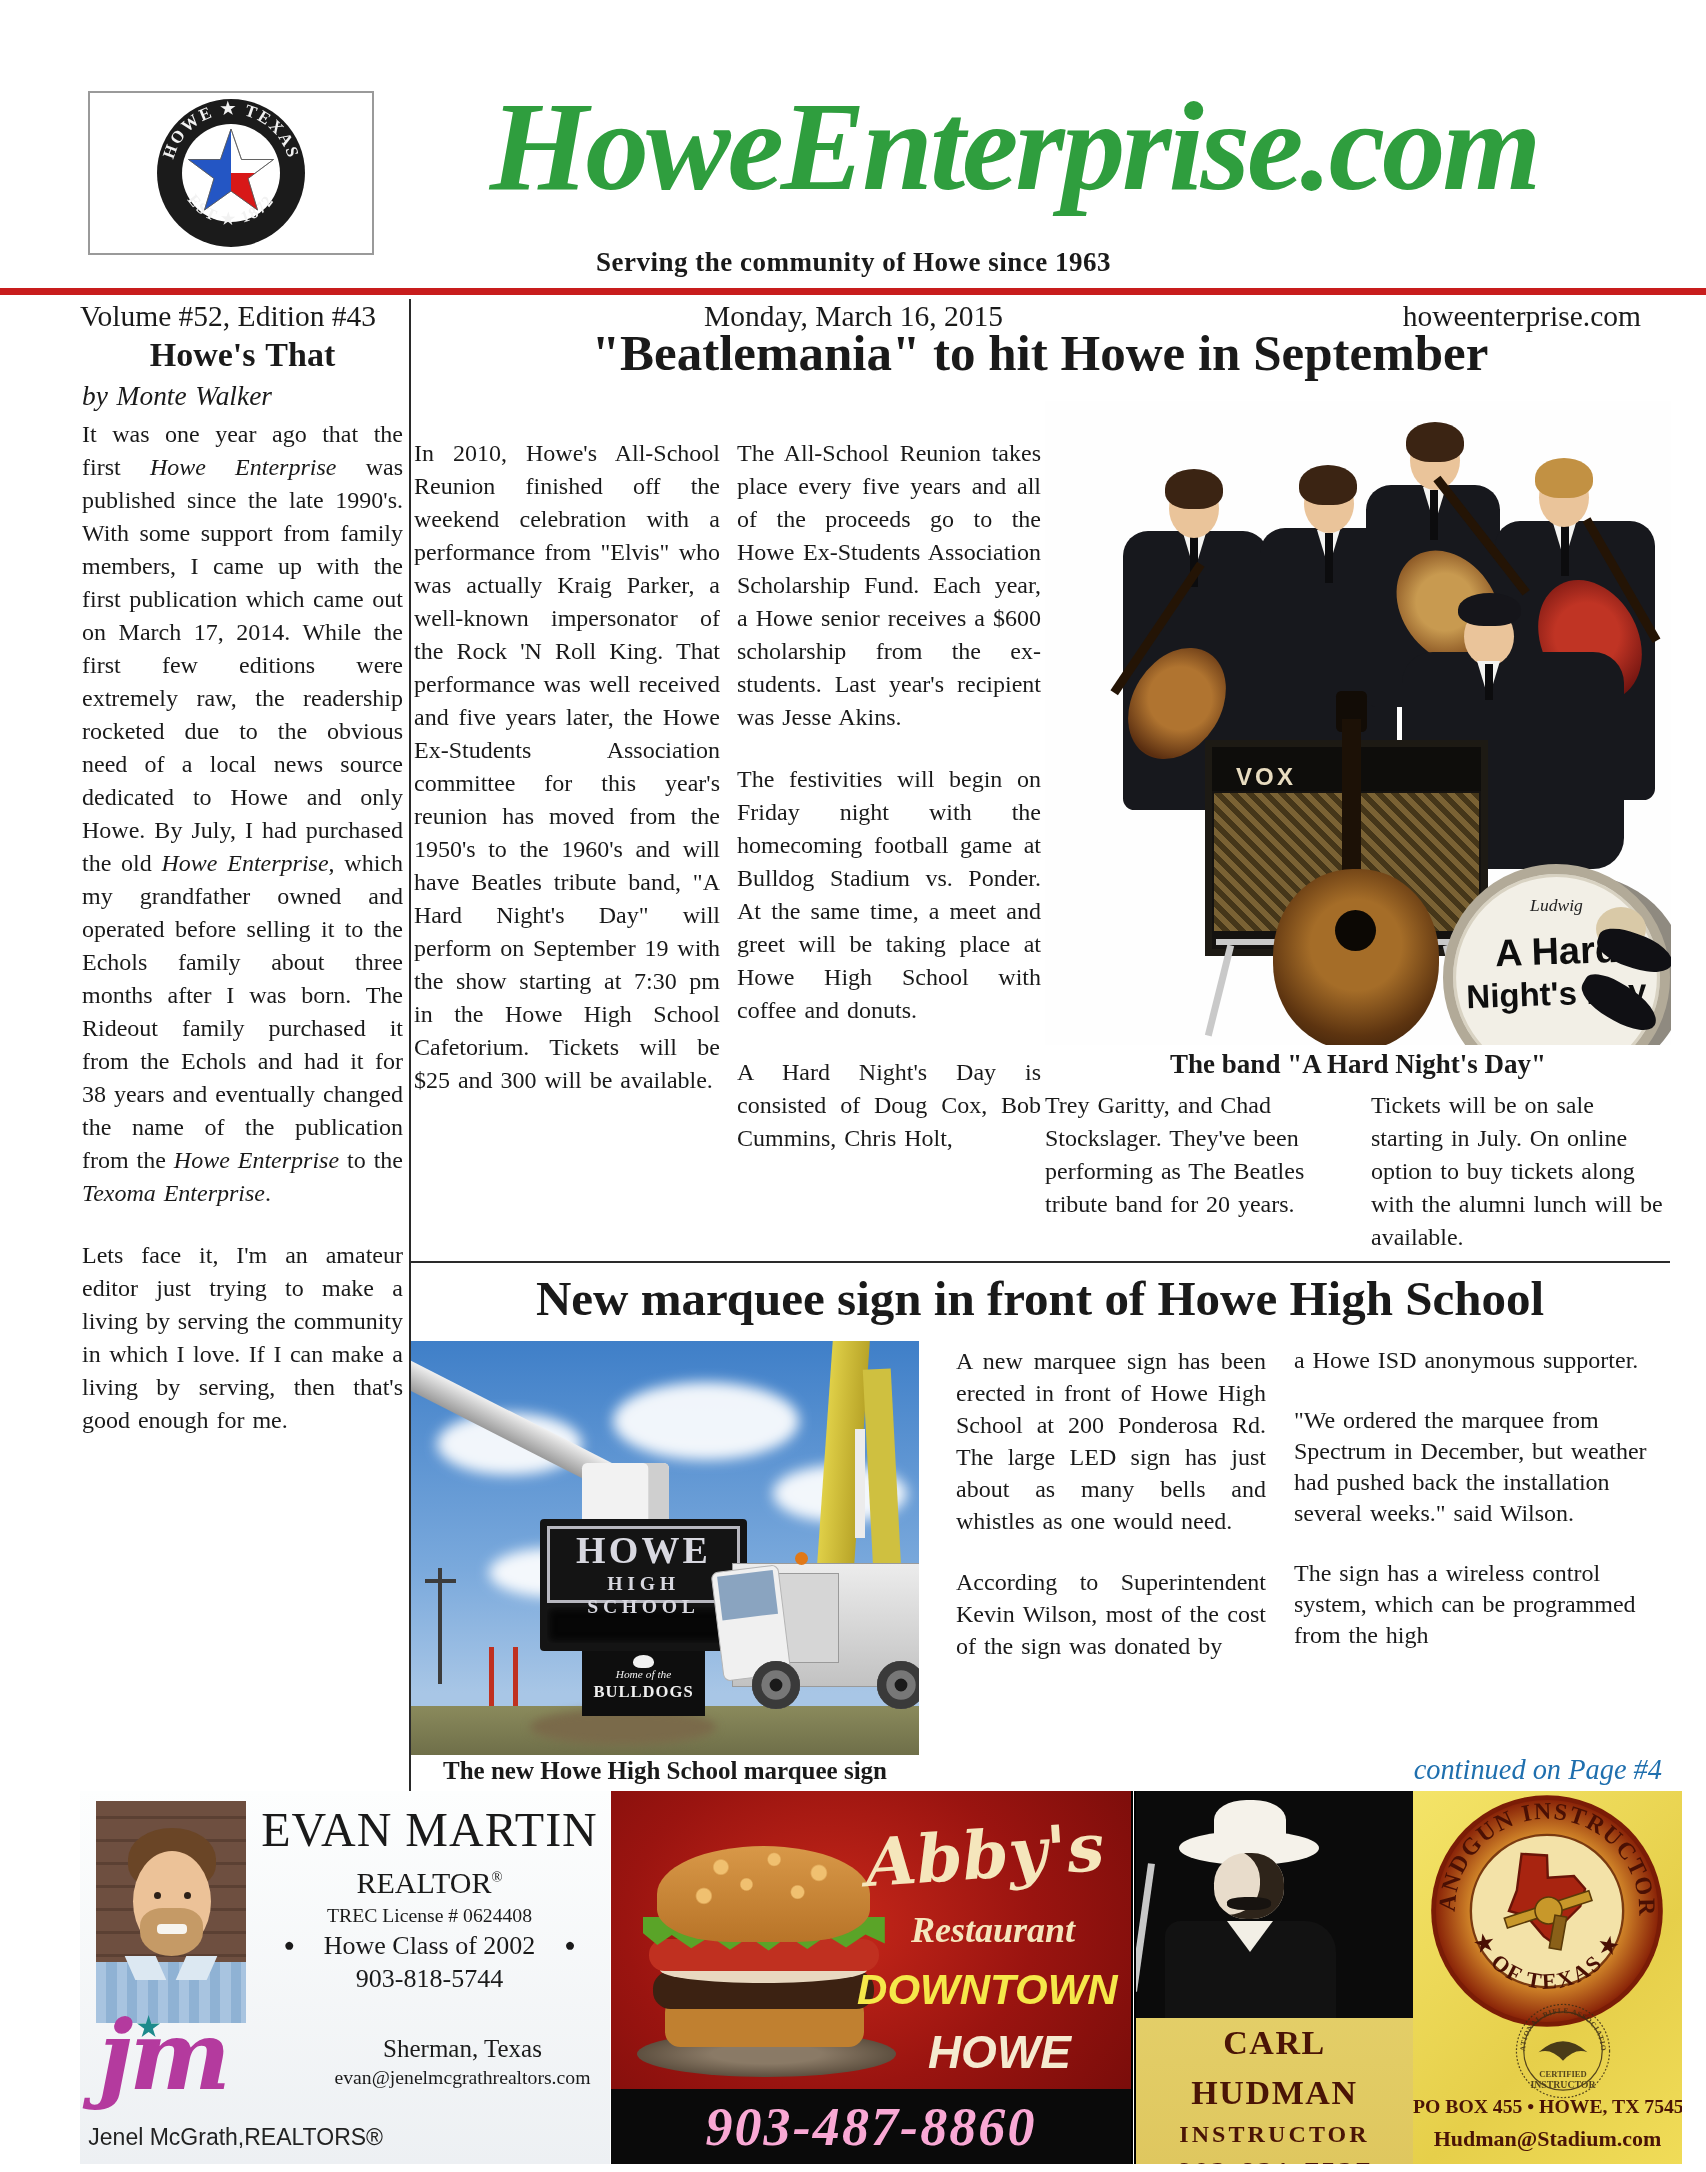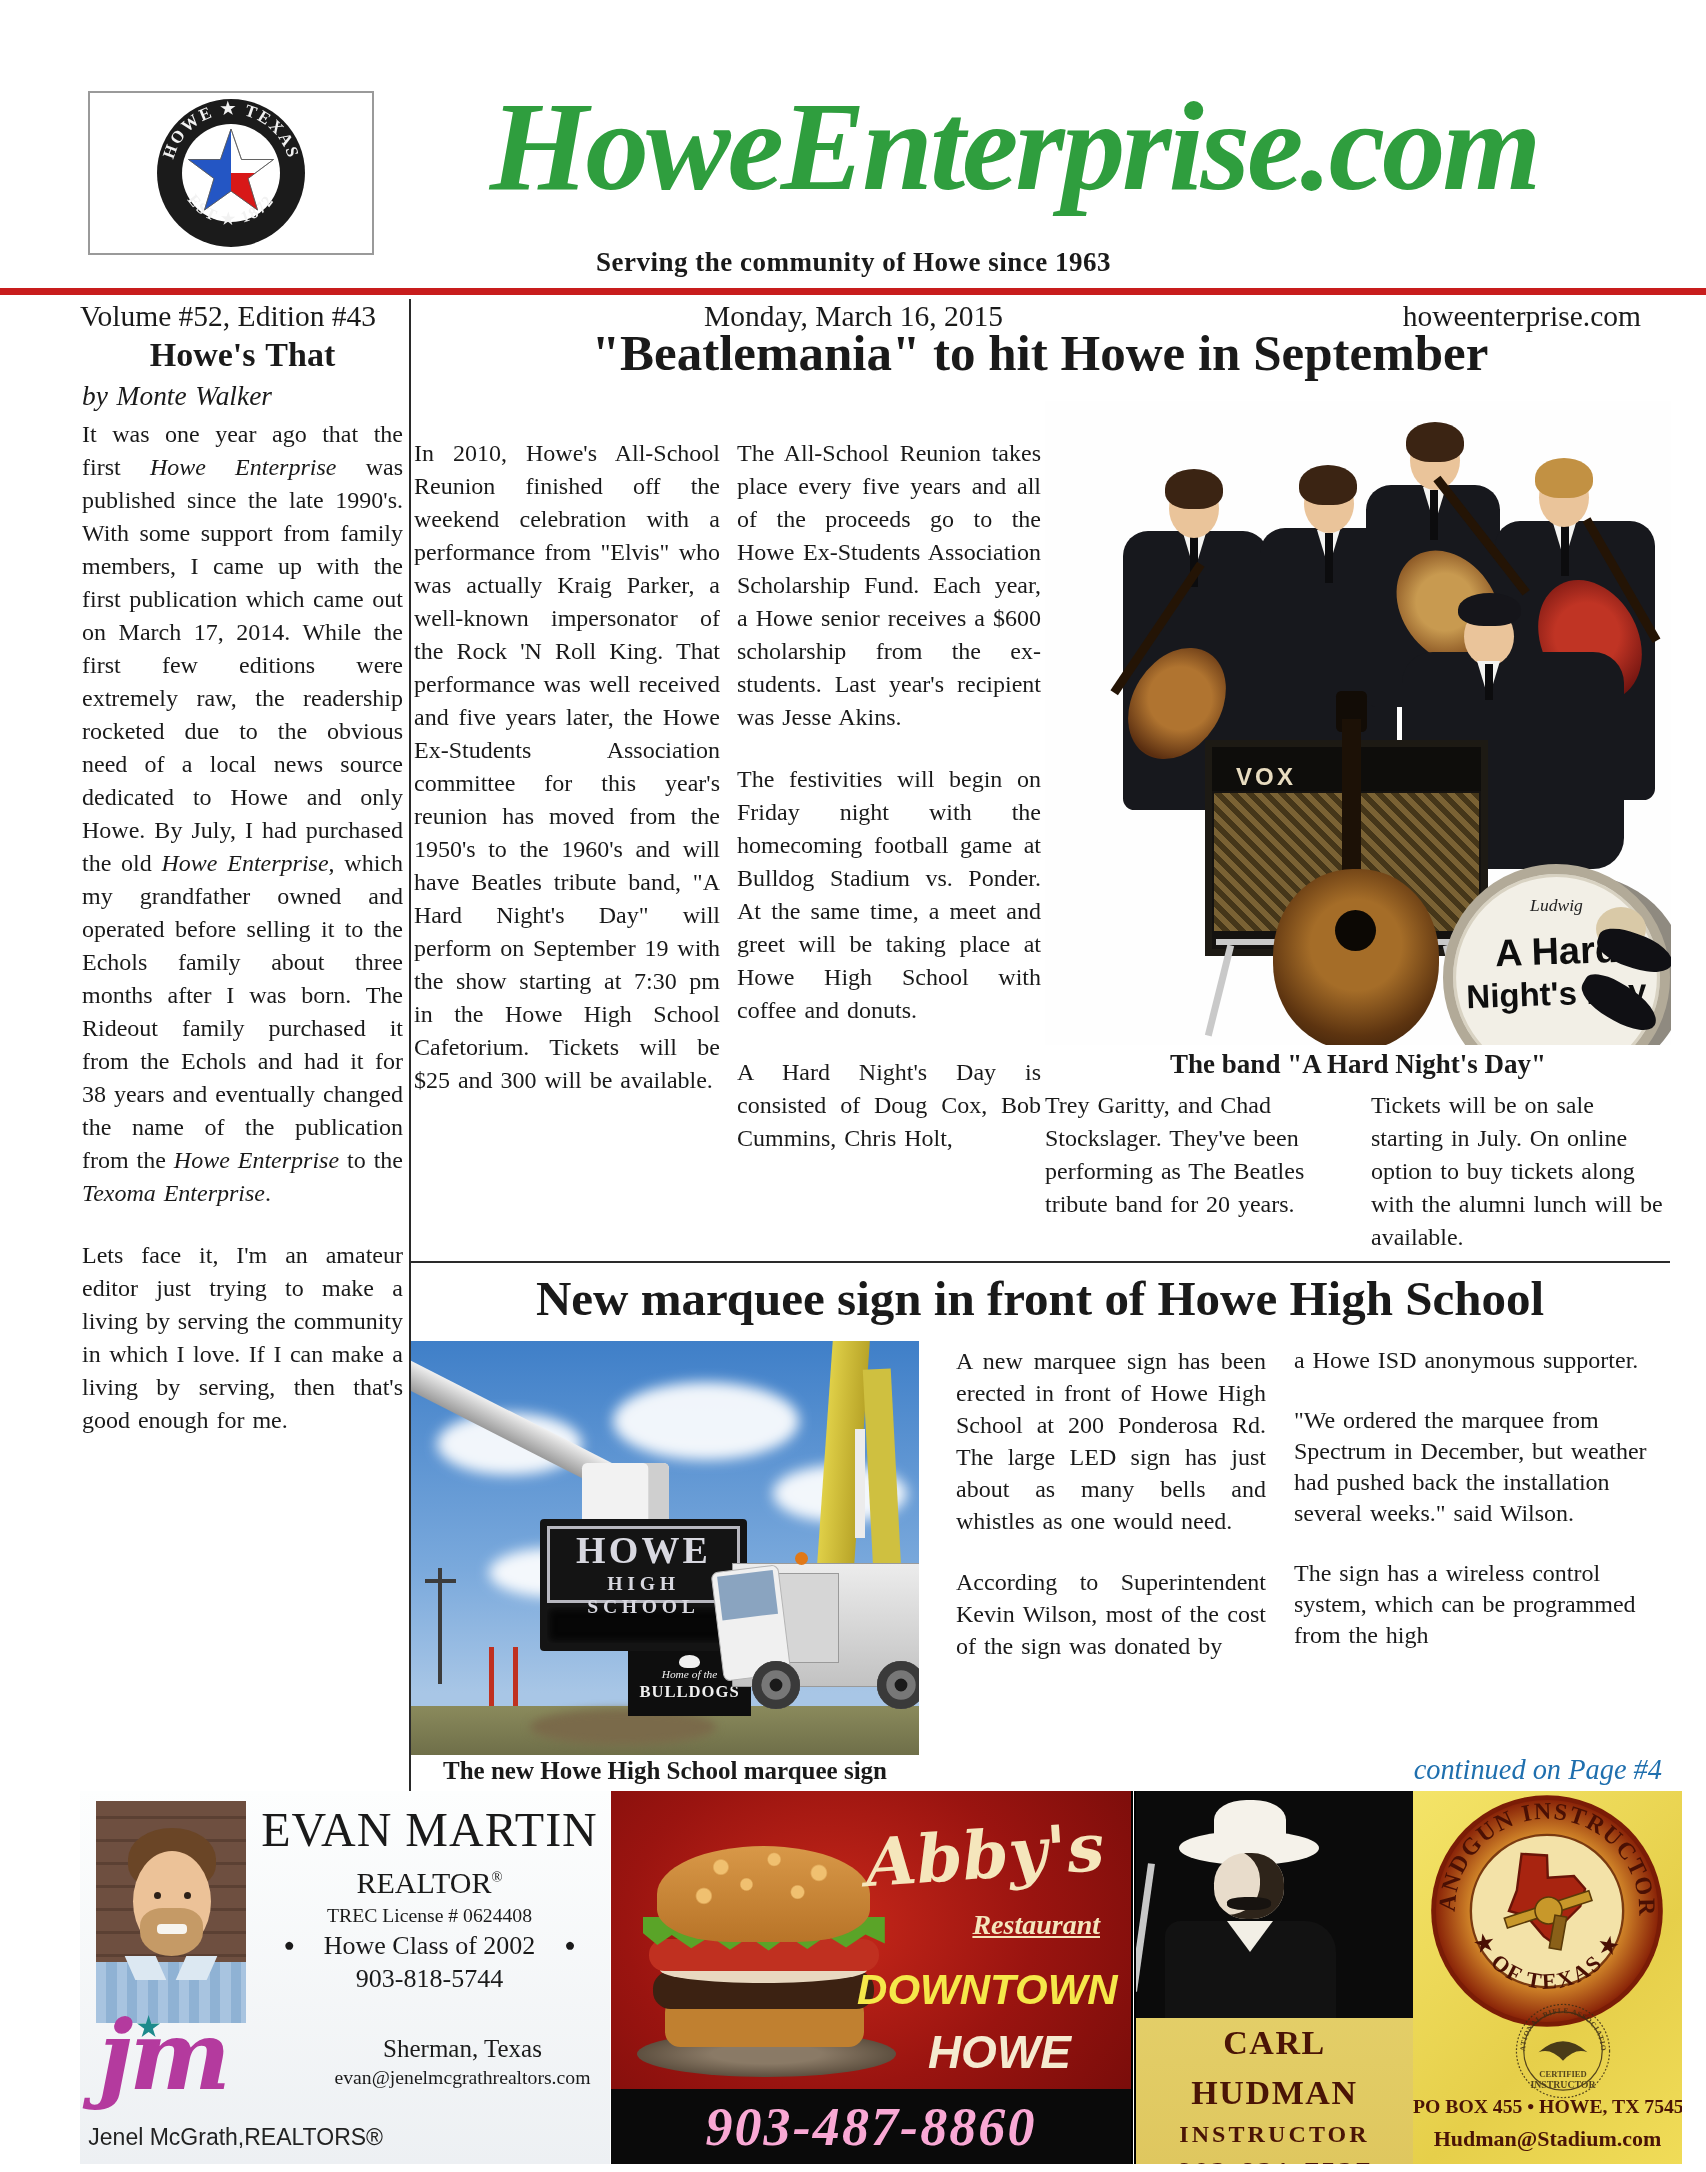--- a/index.html
+++ b/index.html
@@ -91,21 +91,21 @@
   .boom{position:absolute;left:-20.7px;top:9.3px;width:310px;height:27px;
         background:linear-gradient(#f0f0f0,#9a9a9a);transform:rotate(27deg);transform-origin:left top;}
   .bucket{position:absolute;left:171px;top:122px;width:87px;height:91px;background:#f2f2f2;
           border-radius:5.2px;box-shadow:inset -20.7px 0 0 #cfcfcf;}
   .msign{position:absolute;left:129px;top:178px;width:207px;height:132px;background:#141414;border-radius:4.1px;}
   .msign-frame{margin:7.2px 7.2px 0 7.2px;height:71px;border:3.1px solid #b8b8c0;color:#d8d8e0;text-align:center;}
   .msign-l1{font-size:38px;font-weight:bold;letter-spacing:3.1px;line-height:43px;}
   .msign-l2{font-size:19.7px;font-weight:bold;letter-spacing:4.7px;line-height:23px;}
   .msign-led{margin:4.1px 7.2px;height:36px;background:#060606;box-shadow:inset 0 0 9.3px #1e1e1e;}
   .mbase{position:absolute;left:171px;top:310px;width:123px;height:65px;background:#0e0e0e;
-         color:#f0f0f0;text-align:center;margin-left:46px;}
+         color:#f0f0f0;text-align:center;}
   .mbase .dog{width:20.7px;height:13.4px;margin:4.1px auto 0;background:#f0f0f0;
               border-radius:50% 50% 40% 40%;position:relative;}
   .mbase .b1{font-style:italic;font-size:11.4px;line-height:13.4px;}
   .mbase .b2{font-weight:bold;font-size:16.6px;letter-spacing:1px;}
   .truck-bed{position:absolute;left:321px;top:222px;width:187px;height:122px;
              background:linear-gradient(#ececec,#c2c2c2);border:1.6px solid #9a9a9a;}
   .truck-bed:before{content:"";position:absolute;left:20.7px;top:9.3px;width:83px;height:88px;
              border:1.6px solid #9a9a9a;background:#d6d6d6;}
   .truck-door{position:absolute;left:306px;top:227px;width:66px;height:108px;background:#f0f0f0;
               border-radius:7.2px;transform:rotate(-7deg);border:1.6px solid #b5b5b5;}
@@ -169,21 +169,21 @@
   .bg-bun-t{position:absolute;left:38px;top:15.5px;width:213px;height:96px;border-radius:50% 50% 34% 34%;
       background:radial-gradient(circle at 30% 22%,#f0c070 0 4%,transparent 5%),
                  radial-gradient(circle at 55% 14%,#f0c070 0 4%,transparent 5%),
                  radial-gradient(circle at 76% 28%,#f0c070 0 4%,transparent 5%),
                  radial-gradient(circle at 42% 40%,#f0c070 0 4%,transparent 5%),
                  radial-gradient(circle at 66% 48%,#f0c070 0 4%,transparent 5%),
                  radial-gradient(circle at 22% 52%,#f0c070 0 4%,transparent 5%),
                  linear-gradient(#d89848,#b87428);}
   .ab-name{position:absolute;right:27px;top:25px;font-size:66px;font-weight:bold;font-style:italic;
            color:#f5e6bc;transform:rotate(-4deg);font-family:"DejaVu Serif",serif;}
-  .ab-sub{position:absolute;right:31px;top:118px;font-size:28px;font-style:italic;font-weight:bold;color:#f5e6bc;text-decoration:underline;}
+  .ab-sub{position:absolute;right:56px;top:118px;font-size:36px;font-style:italic;font-weight:bold;color:#f5e6bc;}
   .ab-l1{position:absolute;right:13.4px;top:175px;font-size:42px;font-weight:bold;font-style:italic;
          color:#f5e84a;font-family:"Liberation Sans",sans-serif;}
   .ab-l2{position:absolute;right:60px;top:234px;font-size:46px;font-weight:bold;font-style:italic;
          color:#f5ead0;font-family:"Liberation Sans",sans-serif;}
   .ab-bar{position:absolute;left:0;bottom:0;width:100%;height:75px;background:#0a0a0a;
           display:flex;align-items:center;justify-content:center;}
   .ab-phone{font-size:54px;font-weight:bold;font-style:italic;color:#f9a8d4;letter-spacing:2.1px;}
 
   .ad-hudman{left:1134px;width:277px;background:linear-gradient(#ead975,#dfc75f);border-left:2.6px solid #000;}
   .hud-photo{position:absolute;left:0;top:0;width:100%;height:227px;background:#0b0b0b;overflow:hidden;}

